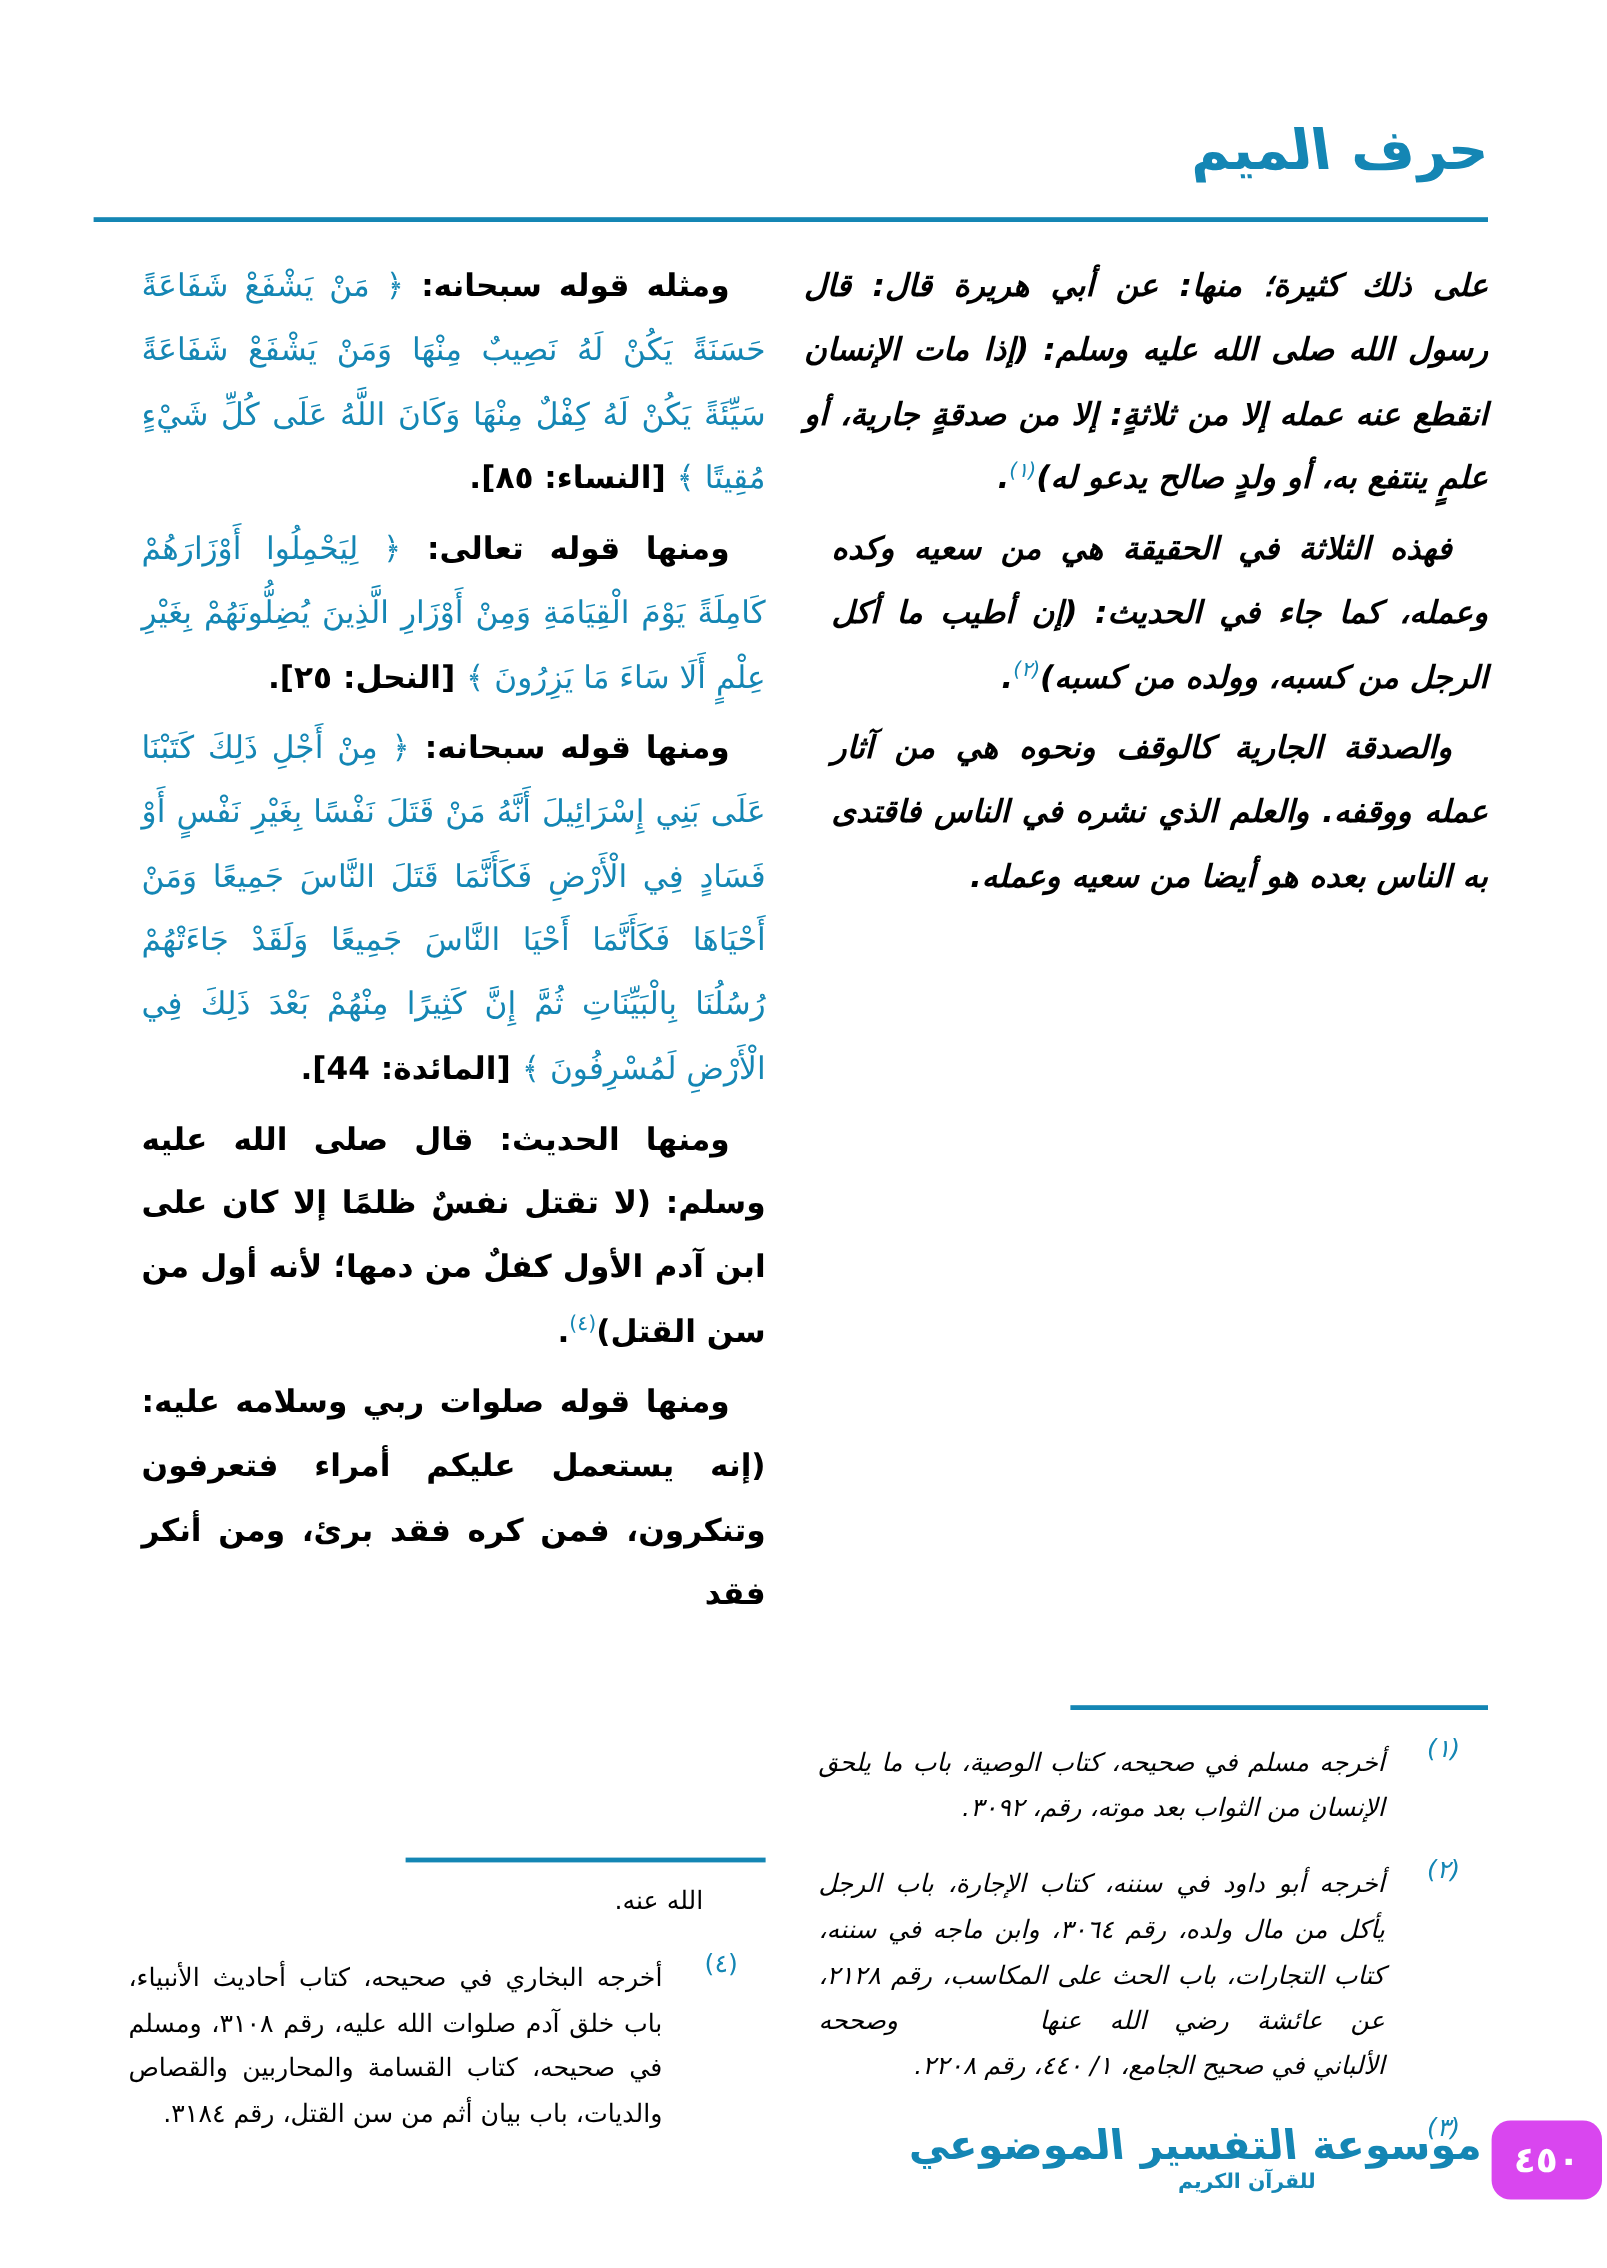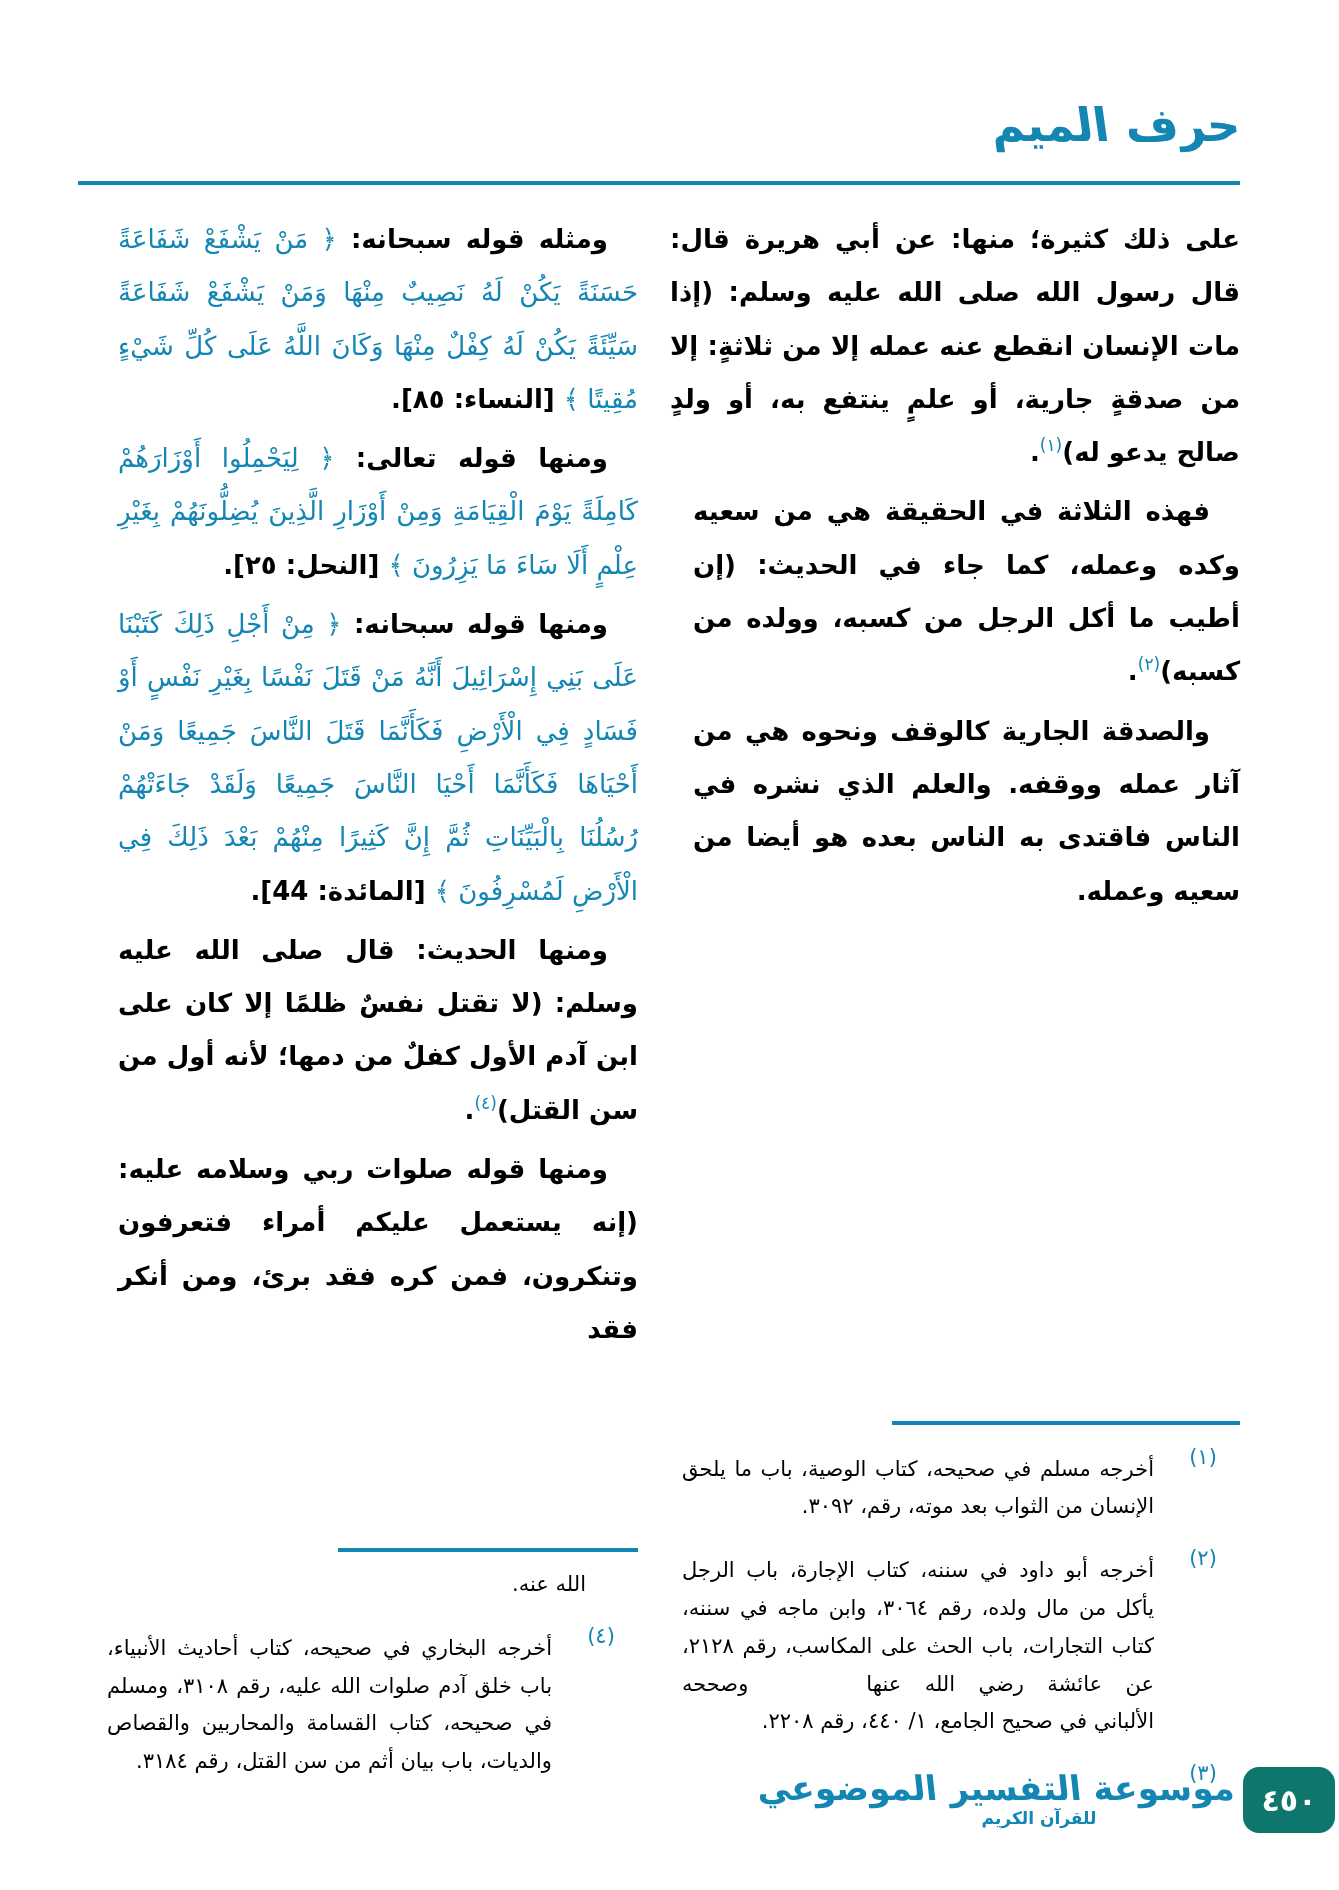--- a/index.html
+++ b/index.html
@@ -15,21 +15,21 @@
   }
   .header-rule{
     position:absolute;top:181px;left:78px;right:99px;height:4px;background:#1486b4;
   }
   
   .content{
     position:absolute;top:213px;right:99px;left:95px;height:1582px;
     display:flex;gap:32px;
   }
   .col{display:flex;flex-direction:column;}
-  .col-right{width:570px;flex:none;}
+  .col-right{width:570px;flex:none;font-style:italic;}
   .col-left{width:543px;flex:none;}
   .body-text p{
     font-size:26px;font-weight:bold;line-height:2.05;
     text-align:justify;margin:0 0 6px 0;
   }
   .body-text p.indent{text-indent:30px;margin-left:23px;}
   .quran{color:#1486b4;font-weight:normal;}
   .verse-ref{font-weight:bold;}
   .fn-ref{
     color:#1486b4;font-size:17px;font-weight:normal;
@@ -57,21 +57,21 @@
     position:absolute;top:1768px;right:105px;width:390px;
     text-align:center;color:#1486b4;
   }
   .logo-main{
     font-size:34px;font-weight:bold;transform:skewX(6deg);
     letter-spacing:-2px;white-space:nowrap;
   }
   .logo-sub{font-size:17px;font-weight:bold;margin-top:0px;}
   .page-badge{
     position:absolute;top:1767px;right:4px;width:92px;height:66px;
-    background:#0f766e;border-radius:16px;color:#ffffff;
+    background:#d946ef;border-radius:16px;color:#ffffff;
     display:flex;align-items:center;justify-content:center;
     font-size:30px;font-weight:bold;
   }
 </style>
 </head>
 <body>
 
 <div class="page-header">حرف الميم</div>
 <div class="header-rule"></div>
 

